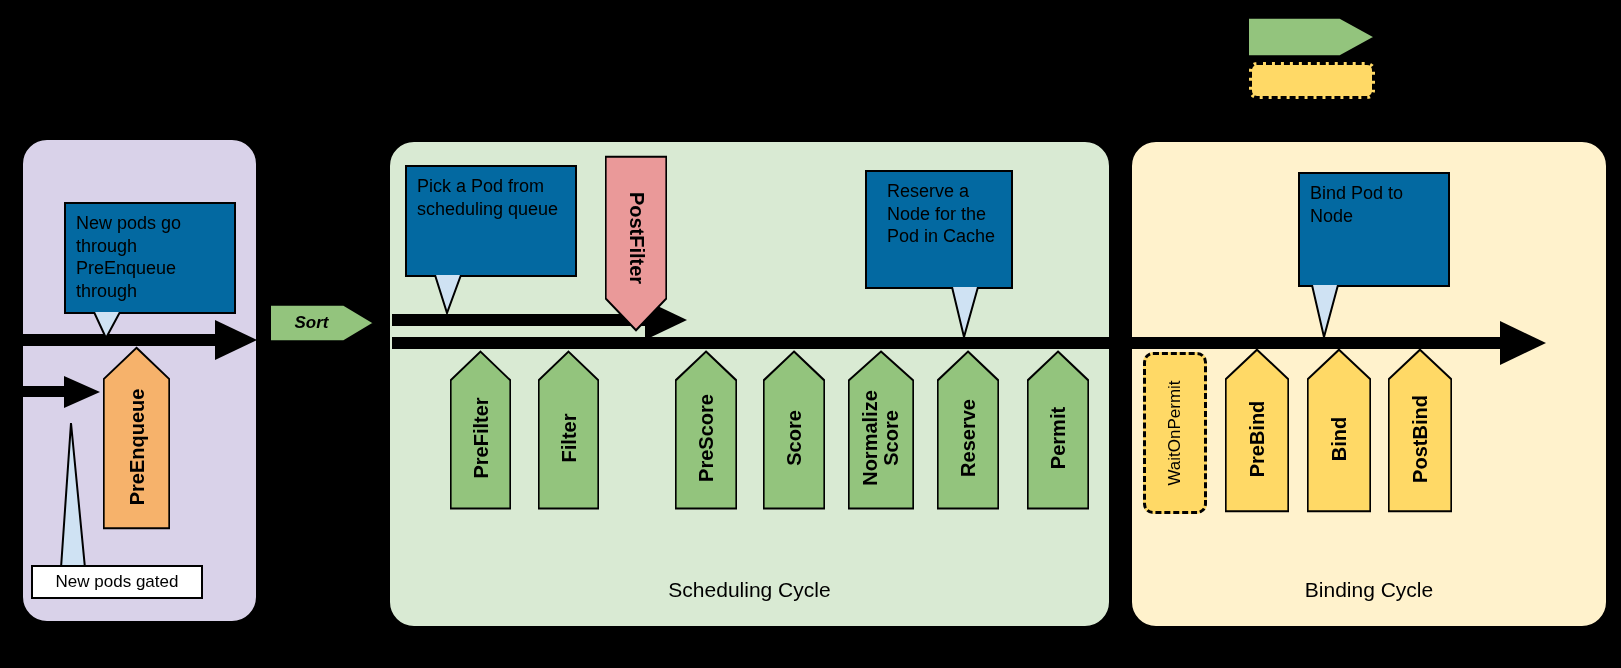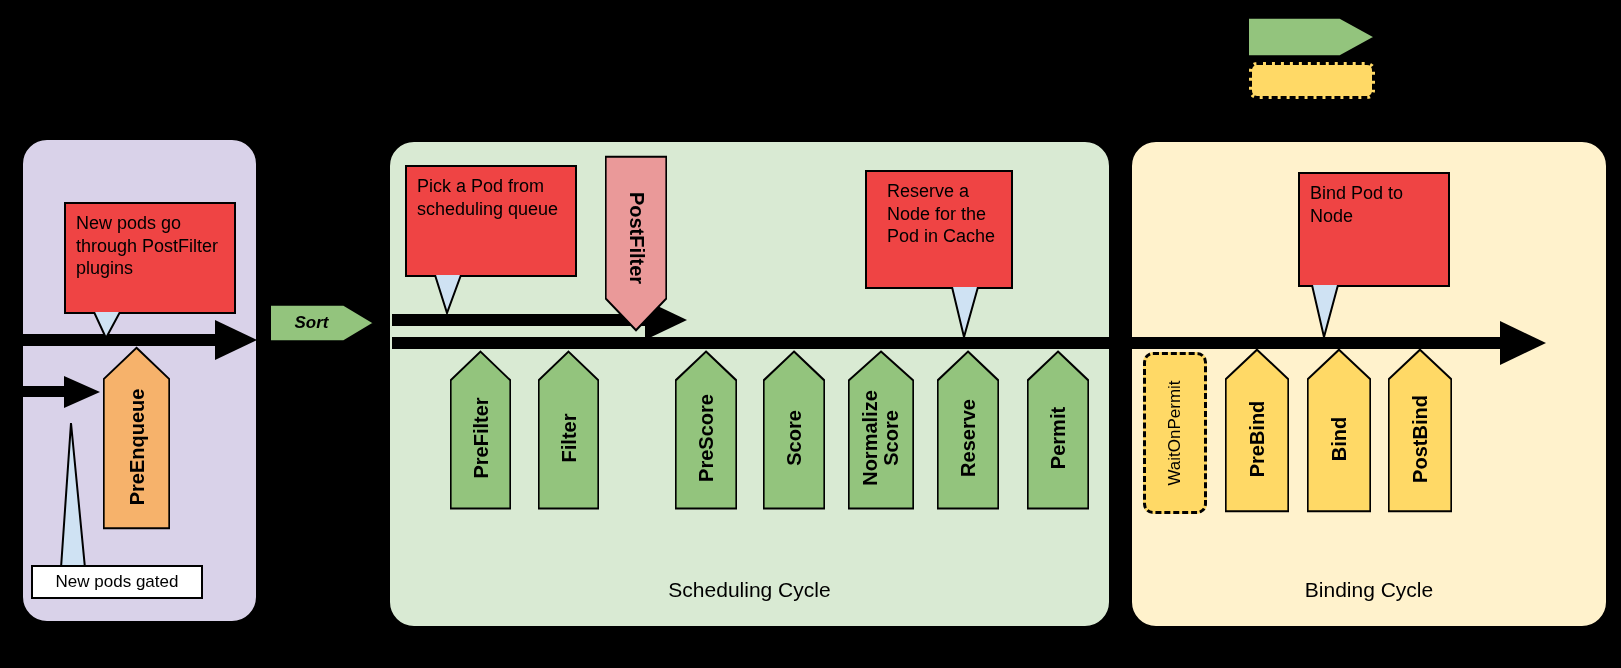--- a/index.html
+++ b/index.html
@@ -8,21 +8,21 @@
     font-family:"Liberation Sans", sans-serif; color:#000; overflow:hidden;
   }
   .box { position:absolute; border:2px solid #000; border-radius:26px; box-sizing:border-box; }
   .box-purple { background:#d9d2e9; }
   .box-green  { background:#d9ead3; }
   .box-yellow { background:#fff2cc; }
 
   .cycle-label { position:absolute; text-align:center; font-size:21px; color:#000; }
 
   .bubble {
-    position:absolute; background:#ef4444; border:2px solid #000;
+    position:absolute; background:#0369a1; border:2px solid #000;
     font-size:18px; line-height:1.25; padding:8px 10px; box-sizing:border-box;
   }
   .tail { position:absolute; }
   .tail svg { display:block; width:100%; height:100%; }
 
   .shaft { position:absolute; background:#000; }
   .ahead { position:absolute; width:0; height:0; border-style:solid; border-color:transparent; border-right:none; }
 
   .plug { position:absolute; }
   .plug svg { position:absolute; left:0; top:0; width:100%; height:100%; }
@@ -173,21 +173,21 @@
       </svg>
     <span class="vtext">Bind</span>
   </div>
   <div class="plug" style="left:1388px; top:348px; width:64px; height:165px;">
     <svg viewBox="0 0 100 100" preserveAspectRatio="none">
         <path d="M50 1 L99 19 L99 99 L1 99 L1 19 Z" fill="#ffd966" stroke="#000" stroke-width="2" vector-effect="non-scaling-stroke"></path>
       </svg>
     <span class="vtext">PostBind</span>
   </div>
 
-  <div class="bubble" style="left:64px; top:202px; width:172px; height:112px;">New pods go through PostFilter plugins</div>
+  <div class="bubble" style="left:64px; top:202px; width:172px; height:112px;">New pods go through PreEnqueue through</div>
   <div class="tail" style="left:92px; top:312px; width:30px; height:28px;">
     <svg viewBox="0 0 30 28" preserveAspectRatio="none">
         <path d="M2 0 L14 26 L28 0" fill="#cfe2f3" stroke="#000" stroke-width="2" vector-effect="non-scaling-stroke"></path>
       </svg>
   </div>
 
   <div class="bubble" style="left:405px; top:165px; width:172px; height:112px;">Pick a Pod from scheduling queue</div>
   <div class="tail" style="left:433px; top:275px; width:30px; height:40px;">
     <svg viewBox="0 0 30 40" preserveAspectRatio="none">
         <path d="M2 0 L14 38 L28 0" fill="#cfe2f3" stroke="#000" stroke-width="2" vector-effect="non-scaling-stroke"></path>

